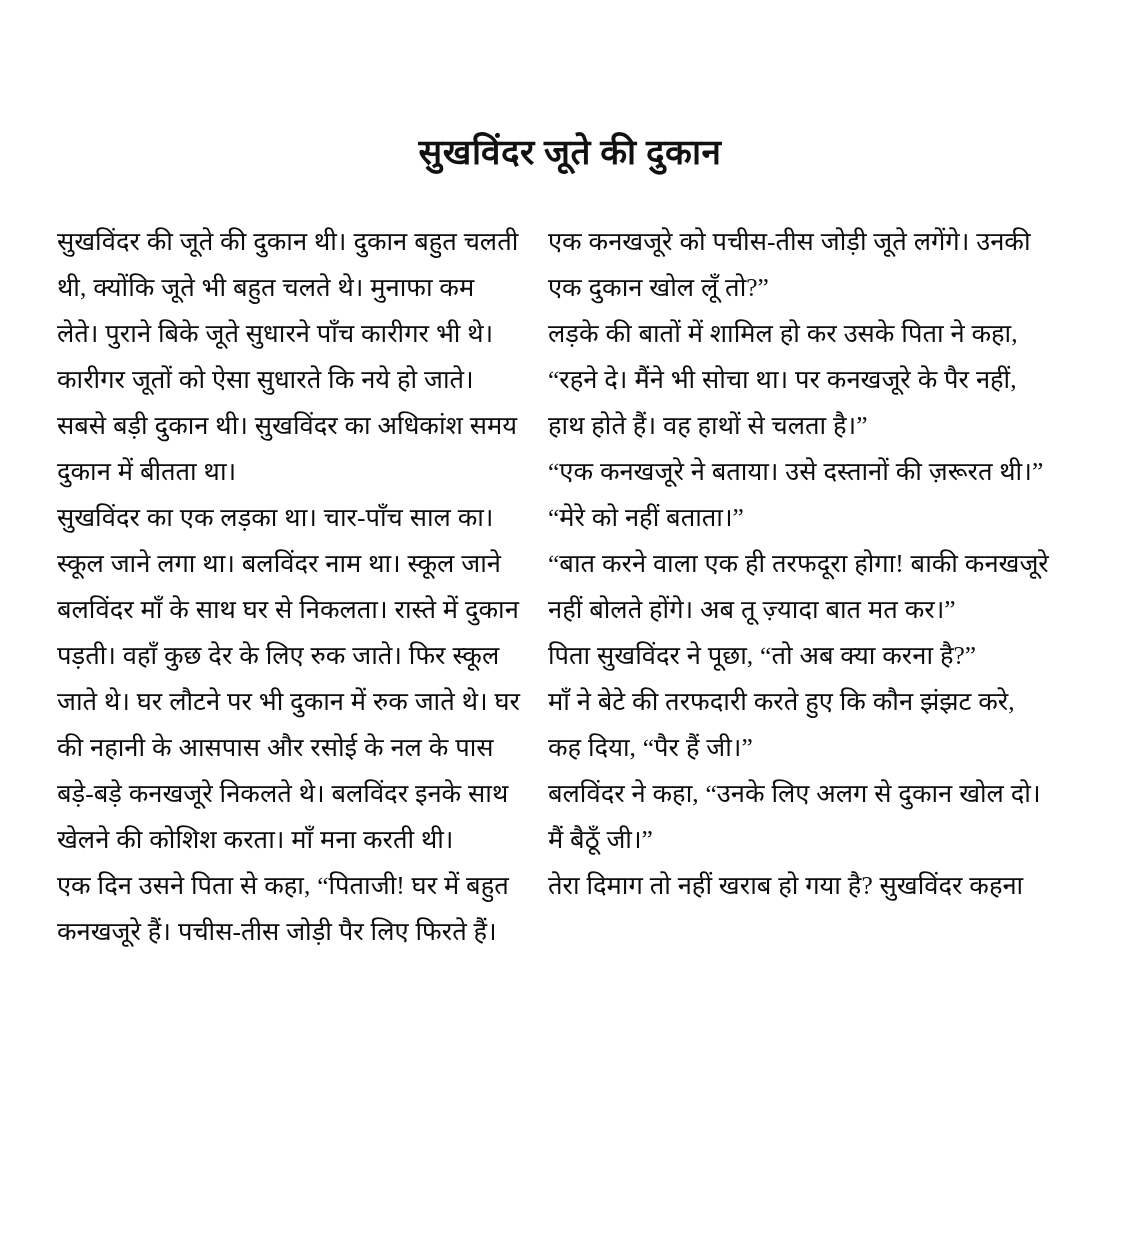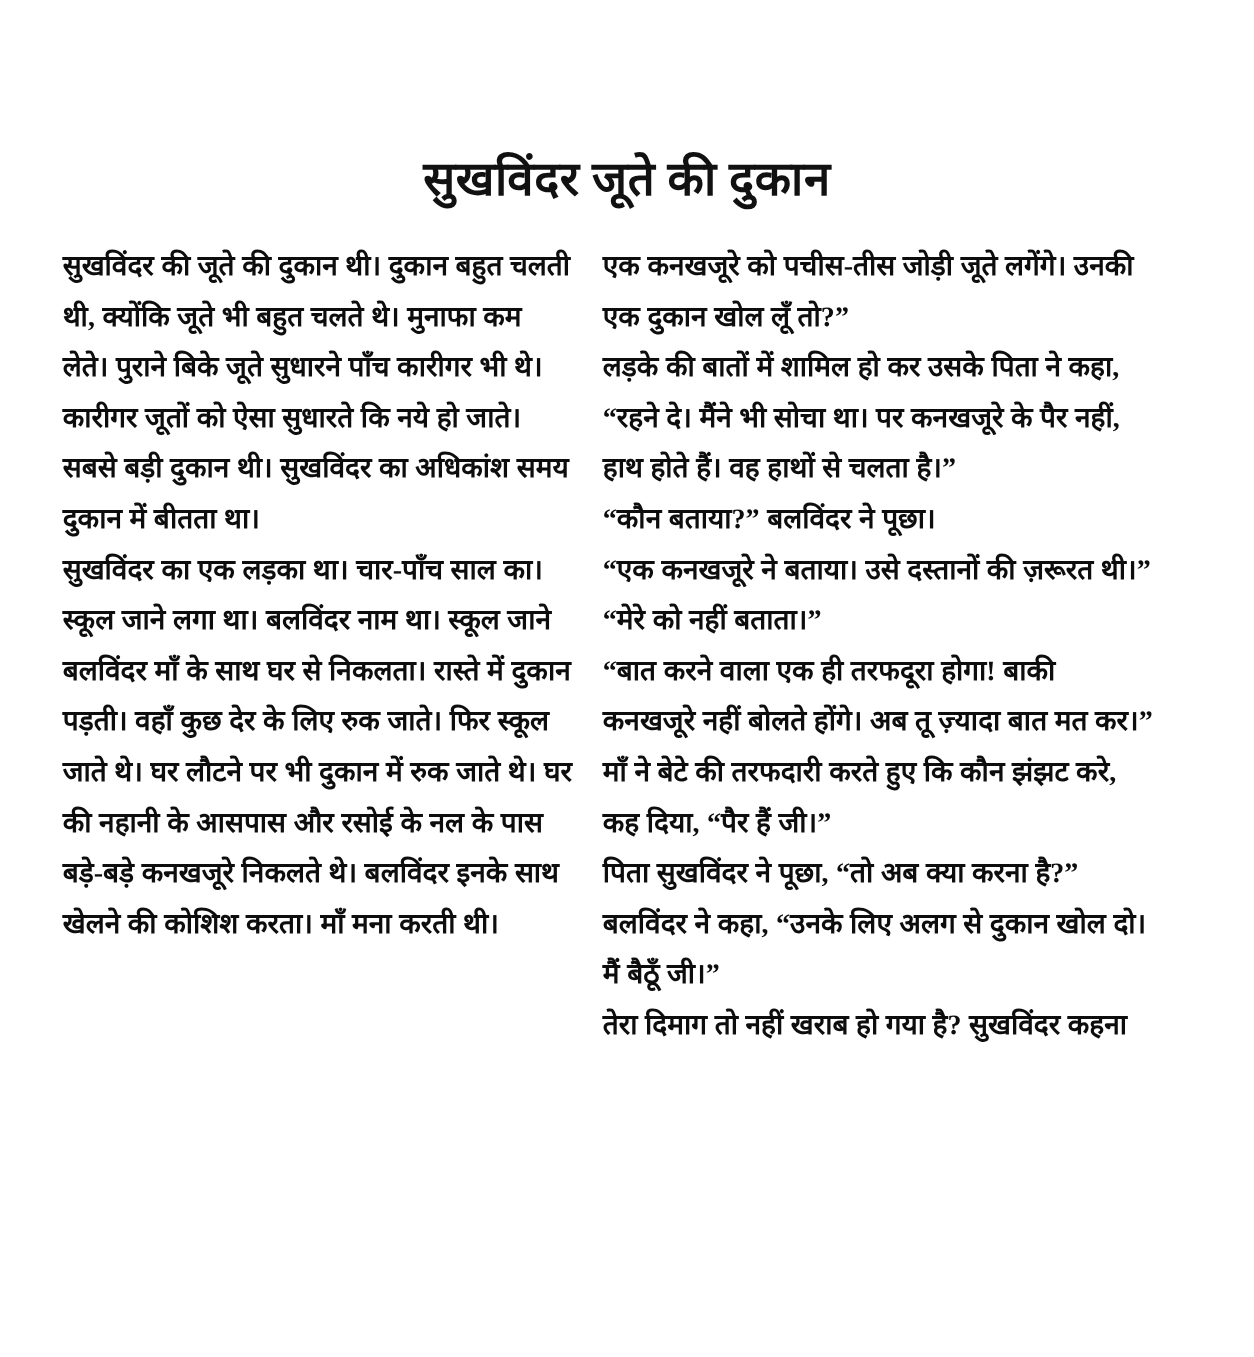--- a/index.html
+++ b/index.html
@@ -22,21 +22,21 @@
     position: relative;
     background: #ffffff;
   }
 
   .page-title {
     position: absolute;
     top: 108px;
     left: 0;
     width: 1140px;
     text-align: center;
-    font-size: 43px;
+    font-size: 35px;
     font-weight: bold;
     line-height: 1.25;
     letter-spacing: 0.5px;
     color: #111111;
   }
 
   .columns {
     position: absolute;
     top: 219px;
     left: 0;
@@ -61,45 +61,44 @@
 
   .column-right {
     margin-left: 26px;
     width: 502px;
   }
 
   .para {
     margin: 0;
     padding: 0;
     text-indent: 0;
-    font-weight: bold;
   }
 </style>
 </head>
 <body>
 
 <div class="page">
 
   <h1 class="page-title">सुखविंदर जूते की दुकान</h1>
 
   <div class="columns">
 
     <div class="column column-left">
       <p class="para">सुखविंदर की जूते की दुकान थी। दुकान बहुत चलती थी, क्योंकि जूते भी बहुत चलते थे। मुनाफा कम लेते। पुराने बिके जूते सुधारने पाँच कारीगर भी थे। कारीगर जूतों को ऐसा सुधारते कि नये हो जाते। सबसे बड़ी दुकान थी। सुखविंदर का अधिकांश समय दुकान में बीतता था।</p>
       <p class="para">सुखविंदर का एक लड़का था। चार-पाँच साल का। स्कूल जाने लगा था। बलविंदर नाम था। स्कूल जाने बलविंदर माँ के साथ घर से निकलता। रास्ते में दुकान पड़ती। वहाँ कुछ देर के लिए रुक जाते। फिर स्कूल जाते थे। घर लौटने पर भी दुकान में रुक जाते थे। घर की नहानी के आसपास और रसोई के नल के पास बड़े-बड़े कनखजूरे निकलते थे। बलविंदर इनके साथ खेलने की कोशिश करता। माँ मना करती थी।</p>
+      <p class="para">एक दिन उसने पिता से कहा, “पिताजी! घर में बहुत कनखजूरे हैं। पचीस-तीस जोड़ी पैर लिए फिरते हैं।</p>
     </div>
 
     <div class="column column-right">
       <p class="para">एक कनखजूरे को पचीस-तीस जोड़ी जूते लगेंगे। उनकी एक दुकान खोल लूँ तो?”</p>
       <p class="para">लड़के की बातों में शामिल हो कर उसके पिता ने कहा, “रहने दे। मैंने भी सोचा था। पर कनखजूरे के पैर नहीं, हाथ होते हैं। वह हाथों से चलता है।”</p>
-      <p class="para">“कौन बताया?” बलविंदर ने पूछा।</p>
       <p class="para">“एक कनखजूरे ने बताया। उसे दस्तानों की ज़रूरत थी।”</p>
       <p class="para">“मेरे को नहीं बताता।”</p>
       <p class="para">“बात करने वाला एक ही तरफदूरा होगा! बाकी कनखजूरे नहीं बोलते होंगे। अब तू ज़्यादा बात मत कर।”</p>
+      <p class="para">पिता सुखविंदर ने पूछा, “तो अब क्या करना है?”</p>
       <p class="para">माँ ने बेटे की तरफदारी करते हुए कि कौन झंझट करे, कह दिया, “पैर हैं जी।”</p>
-      <p class="para">पिता सुखविंदर ने पूछा, “तो अब क्या करना है?”</p>
       <p class="para">बलविंदर ने कहा, “उनके लिए अलग से दुकान खोल दो। मैं बैठूँ जी।”</p>
       <p class="para">तेरा दिमाग तो नहीं खराब हो गया है? सुखविंदर कहना</p>
     </div>
 
   </div>
 
 </div>
 
 </body></html>

